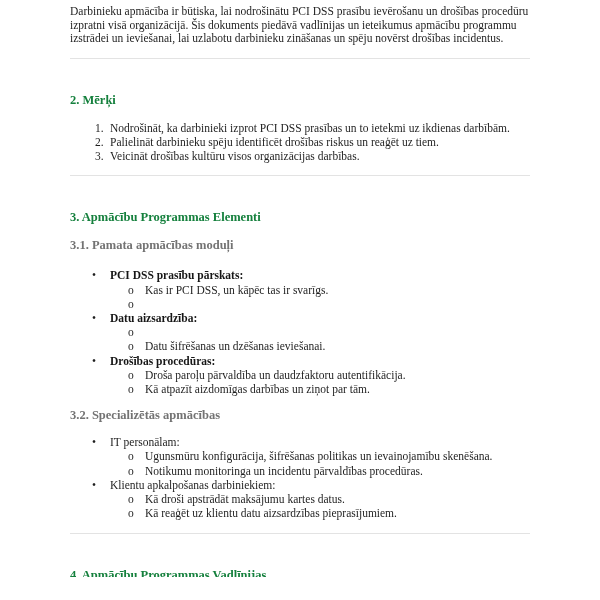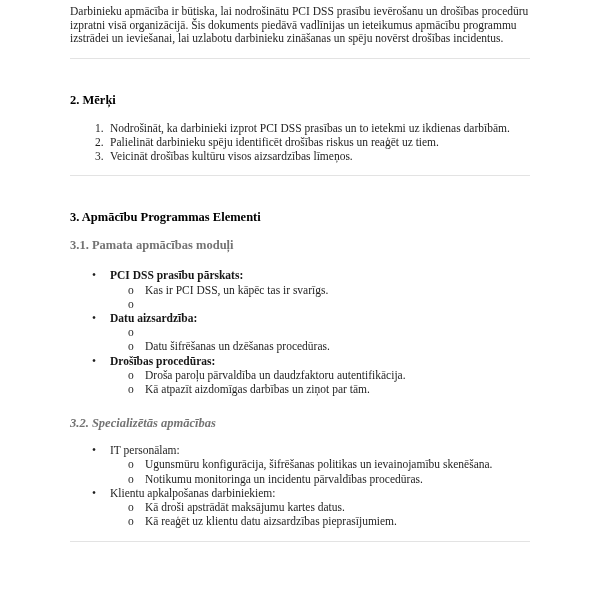--- a/index.html
+++ b/index.html
@@ -21,30 +21,30 @@
     border: none;
     border-top: 1px solid #e3e3e3;
     margin: 12px 0 0 0;
   }
   hr.rule-pre4 { margin-top: 13px; }
   .h2 {
     font-size: 12.5px;
     line-height: 16px;
     font-weight: bold;
     margin: 33px 0 0 0;
-    color: #000000;
+    color: #15803d;
   }
   .h3 {
     font-size: 12.5px;
     line-height: 15px;
     font-weight: bold;
     margin: 13px 0 0 0;
     color: #737373;
   }
-  .h3-specialized { margin-top: 20px; font-style: italic; }
+  .h3-specialized { margin-top: 12px; }
   .olist { margin: 13px 0 0 0; }
   .olist .row { display: flex; line-height: 14.2px; }
   .olist .num { width: 15px; flex: 0 0 15px; margin-left: 25px; }
   .olist .itext { flex: 1; }
   .blist { margin: 15px 0 0 0; }
   .blist-specialized { margin-top: 12px; }
   .brow { display: flex; line-height: 14.2px; }
   .brow .bmark { width: 18px; flex: 0 0 18px; margin-left: 22px; }
   .brow .blabel { flex: 1; }
   .brow .blabel.bold { font-weight: bold; color: #161616; }
@@ -68,21 +68,21 @@
     <div class="row">
       <span class="num">1.</span>
       <span class="itext">Nodrošināt, ka darbinieki izprot PCI DSS prasības un to ietekmi uz ikdienas darbībām.</span>
     </div>
     <div class="row">
       <span class="num">2.</span>
       <span class="itext">Palielināt darbinieku spēju identificēt drošības riskus un reaģēt uz tiem.</span>
     </div>
     <div class="row">
       <span class="num">3.</span>
-      <span class="itext">Veicināt drošības kultūru visos aizsardzības līmeņos.</span>
+      <span class="itext">Veicināt drošības kultūru visos organizācijas darbības.</span>
     </div>
   </div>
 
   <hr class="rule">
 
   <div class="h2">3. Apmācību Programmas Elementi</div>
 
   <div class="h3">3.1. Pamata apmācības moduļi</div>
 
   <div class="blist">
@@ -101,21 +101,21 @@
 
     <div class="brow">
       <span class="bmark">•</span>
       <span class="blabel bold">Datu aizsardzība:</span>
     </div>
     <div class="srow">
       <span class="smark">o</span>
     </div>
     <div class="srow">
       <span class="smark">o</span>
-      <span class="stext">Datu šifrēšanas un dzēšanas procedūras.</span>
+      <span class="stext">Datu šifrēšanas un dzēšanas ieviešanai.</span>
     </div>
 
     <div class="brow">
       <span class="bmark">•</span>
       <span class="blabel bold">Drošības procedūras:</span>
     </div>
     <div class="srow">
       <span class="smark">o</span>
       <span class="stext">Droša paroļu pārvaldība un daudzfaktoru autentifikācija.</span>
     </div>

